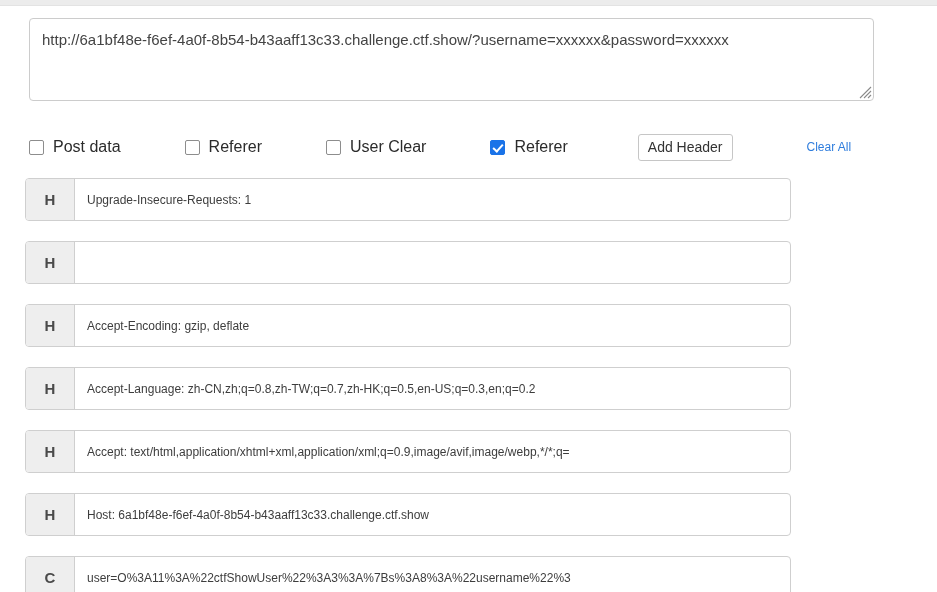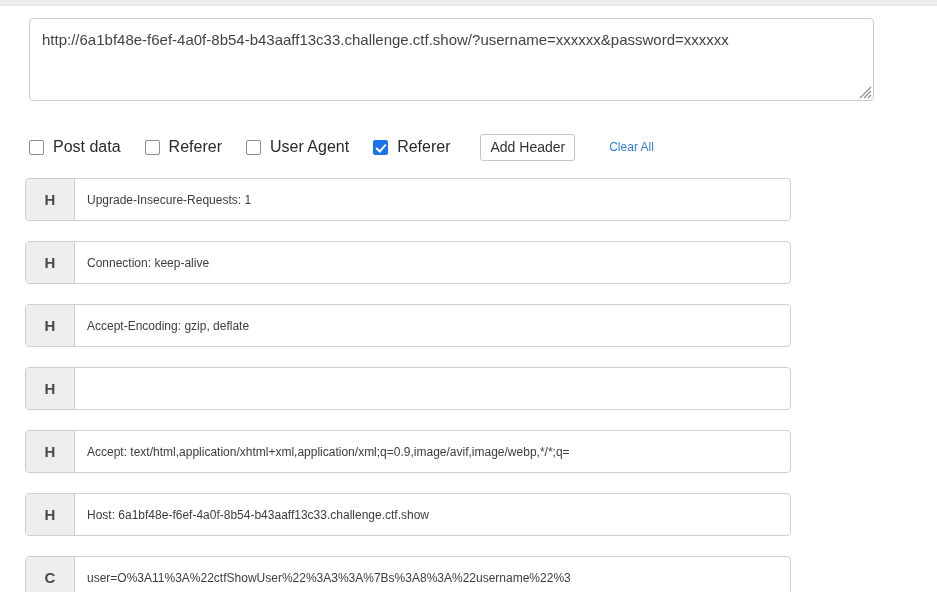--- a/index.html
+++ b/index.html
@@ -72,20 +72,21 @@
 
   
   .options-row {
     position: absolute;
     left: 29px;
     top: 125px;
     width: 860px;
     height: 34px;
     display: flex;
     align-items: center;
+    gap: 40px;
   }
   .opt {
     display: flex;
     align-items: center;
     margin-right: 24px;
     white-space: nowrap;
   }
   .cb {
     box-sizing: border-box;
     width: 15px;
@@ -201,51 +202,51 @@
       <span class="opt-label">Post data</span>
     </label>
 
     <label class="opt">
       <span class="cb"></span>
       <span class="opt-label">Referer</span>
     </label>
 
     <label class="opt">
       <span class="cb"></span>
-      <span class="opt-label">User Agent</span>
+      <span class="opt-label">User Clear</span>
     </label>
 
     <label class="opt">
       <span class="cb checked"></span>
       <span class="opt-label">Referer</span>
     </label>
 
     <button class="btn-add">Add Header</button>
     <a class="link-clear">Clear All</a>
   </div>
 
   <div class="headers">
 
     <div class="hrow">
       <span class="htag">H</span>
       <span class="hval">Upgrade-Insecure-Requests: 1</span>
     </div>
 
     <div class="hrow">
       <span class="htag">H</span>
-      <span class="hval">Connection: keep-alive</span>
     </div>
 
     <div class="hrow">
       <span class="htag">H</span>
       <span class="hval">Accept-Encoding: gzip, deflate</span>
     </div>
 
     <div class="hrow">
       <span class="htag">H</span>
+      <span class="hval">Accept-Language: zh-CN,zh;q=0.8,zh-TW;q=0.7,zh-HK;q=0.5,en-US;q=0.3,en;q=0.2</span>
     </div>
 
     <div class="hrow">
       <span class="htag">H</span>
       <span class="hval">Accept: text/html,application/xhtml+xml,application/xml;q=0.9,image/avif,image/webp,*/*;q=</span>
     </div>
 
     <div class="hrow">
       <span class="htag">H</span>
       <span class="hval">Host: 6a1bf48e-f6ef-4a0f-8b54-b43aaff13c33.challenge.ctf.show</span>

